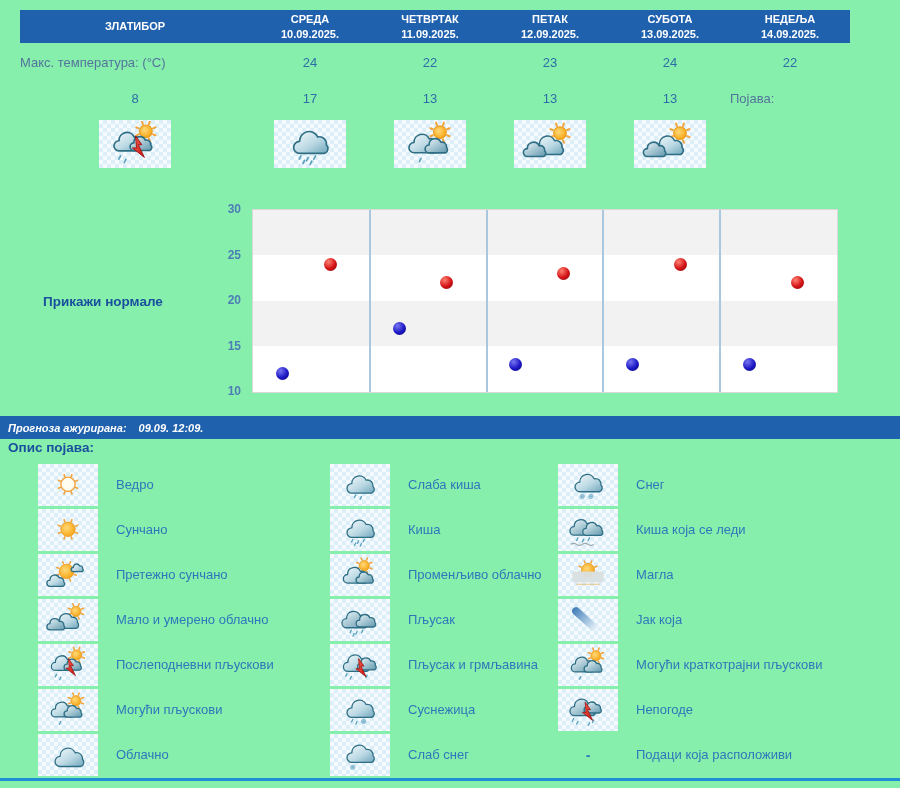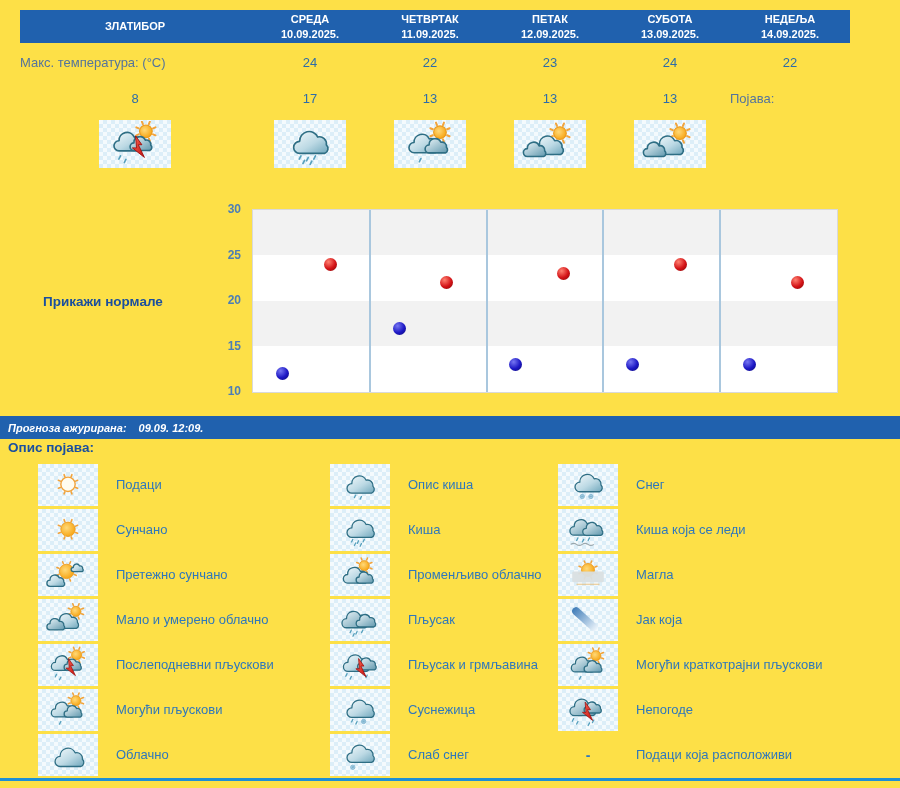--- a/index.html
+++ b/index.html
@@ -11,21 +11,21 @@
     --tick-blue:#4d7eb5;
     --vline:#a9c7de;
     --band-gray:#f2f2f2;
     --plot-border:#d9d9d9;
     --footer-blue:#1e8fd5;
     --dot-red:#d31216;
     --dot-blue:#1c17c4;
   }
   html,body{margin:0;padding:0;background:#fff;}
   body{font-family:"Liberation Sans", sans-serif;}
-  #page{position:relative;width:900px;height:788px;background:#fde047;overflow:hidden;}
+  #page{position:relative;width:900px;height:788px;background:#86efac;overflow:hidden;}
 
   
   #forecast{position:absolute;left:20px;top:10px;display:grid;
     grid-template-columns:230px repeat(5,120px);
     grid-template-rows:33px 38px 35px 56px;}
   .th{background:var(--header-blue);color:#fff;font-size:11px;font-weight:bold;
     display:flex;flex-direction:column;align-items:center;justify-content:center;line-height:1.3;}
   .rowlabel{color:var(--label-gray-blue);font-size:13px;display:flex;align-items:center;}
   .val{color:var(--text-blue);font-size:13px;display:flex;align-items:center;justify-content:center;}
   .iconcell{display:flex;align-items:center;justify-content:center;}
@@ -374,21 +374,21 @@
               <line x1="36.4" y1="33.6" x2="37.5" y2="36.4" stroke="#f2a33b" stroke-width="2.2" stroke-linecap="round"></line>
               <line x1="27.6" y1="33.6" x2="26.5" y2="36.4" stroke="#f2a33b" stroke-width="2.2" stroke-linecap="round"></line>
               <line x1="21.4" y1="27.4" x2="18.6" y2="28.5" stroke="#f2a33b" stroke-width="2.2" stroke-linecap="round"></line>
               <line x1="21.4" y1="18.6" x2="18.6" y2="17.5" stroke="#f2a33b" stroke-width="2.2" stroke-linecap="round"></line>
               <line x1="27.6" y1="12.4" x2="26.5" y2="9.6" stroke="#f2a33b" stroke-width="2.2" stroke-linecap="round"></line>
               <line x1="36.4" y1="12.4" x2="37.5" y2="9.6" stroke="#f2a33b" stroke-width="2.2" stroke-linecap="round"></line>
               <line x1="42.6" y1="18.6" x2="45.4" y2="17.5" stroke="#f2a33b" stroke-width="2.2" stroke-linecap="round"></line>
               <circle cx="32" cy="23" r="10" fill="#fffcf0" stroke="#f2a33b" stroke-width="2"></circle>
             </svg>
           </span>
-          <span class="leg-label">Подаци</span>
+          <span class="leg-label">Ведро</span>
         </div>
         <div class="leg-row">
           <span class="checker leg-ic">
             <svg xmlns="http://www.w3.org/2000/svg" width="46" height="38" viewBox="0 0 64 48">
               <defs>
     <linearGradient id="cg7" x1="0" y1="0" x2="1" y2="1">
       <stop offset="0" stop-color="#f4fafc"></stop>
                   <stop offset="0.55" stop-color="#bcd9e4"></stop>
                   <stop offset="1" stop-color="#6fa7bc"></stop>
     </linearGradient>
@@ -647,21 +647,21 @@
     <linearGradient id="wg13" x1="0" y1="0" x2="1" y2="0">
       <stop offset="0" stop-color="#3f7cb8"></stop>
                   <stop offset="1" stop-color="#eef6fc"></stop>
     </linearGradient>
   </defs>
               <path transform="translate(13,5) scale(0.95)" d="M8 32 a7 7 0 0 1 0 -14 a11 11 0 0 1 21 -5 a8 8 0 0 1 10 9 a6 6 0 0 1 -2 10 z" fill="url(#cg13)" stroke="#2e6e84" stroke-width="1.89" stroke-linejoin="round"></path>
               <line x1="26" y1="38" x2="24.2" y2="41.6" stroke="#56a0bd" stroke-width="1.8" stroke-linecap="round"></line>
               <line x1="34" y1="40" x2="32.2" y2="43.6" stroke="#56a0bd" stroke-width="1.8" stroke-linecap="round"></line>
             </svg>
           </span>
-          <span class="leg-label">Опис киша</span>
+          <span class="leg-label">Слаба киша</span>
         </div>
         <div class="leg-row">
           <span class="checker leg-ic">
             <svg xmlns="http://www.w3.org/2000/svg" width="46" height="38" viewBox="0 0 64 48">
               <defs>
     <linearGradient id="cg14" x1="0" y1="0" x2="1" y2="1">
       <stop offset="0" stop-color="#f4fafc"></stop>
                   <stop offset="0.55" stop-color="#bcd9e4"></stop>
                   <stop offset="1" stop-color="#6fa7bc"></stop>
     </linearGradient>

